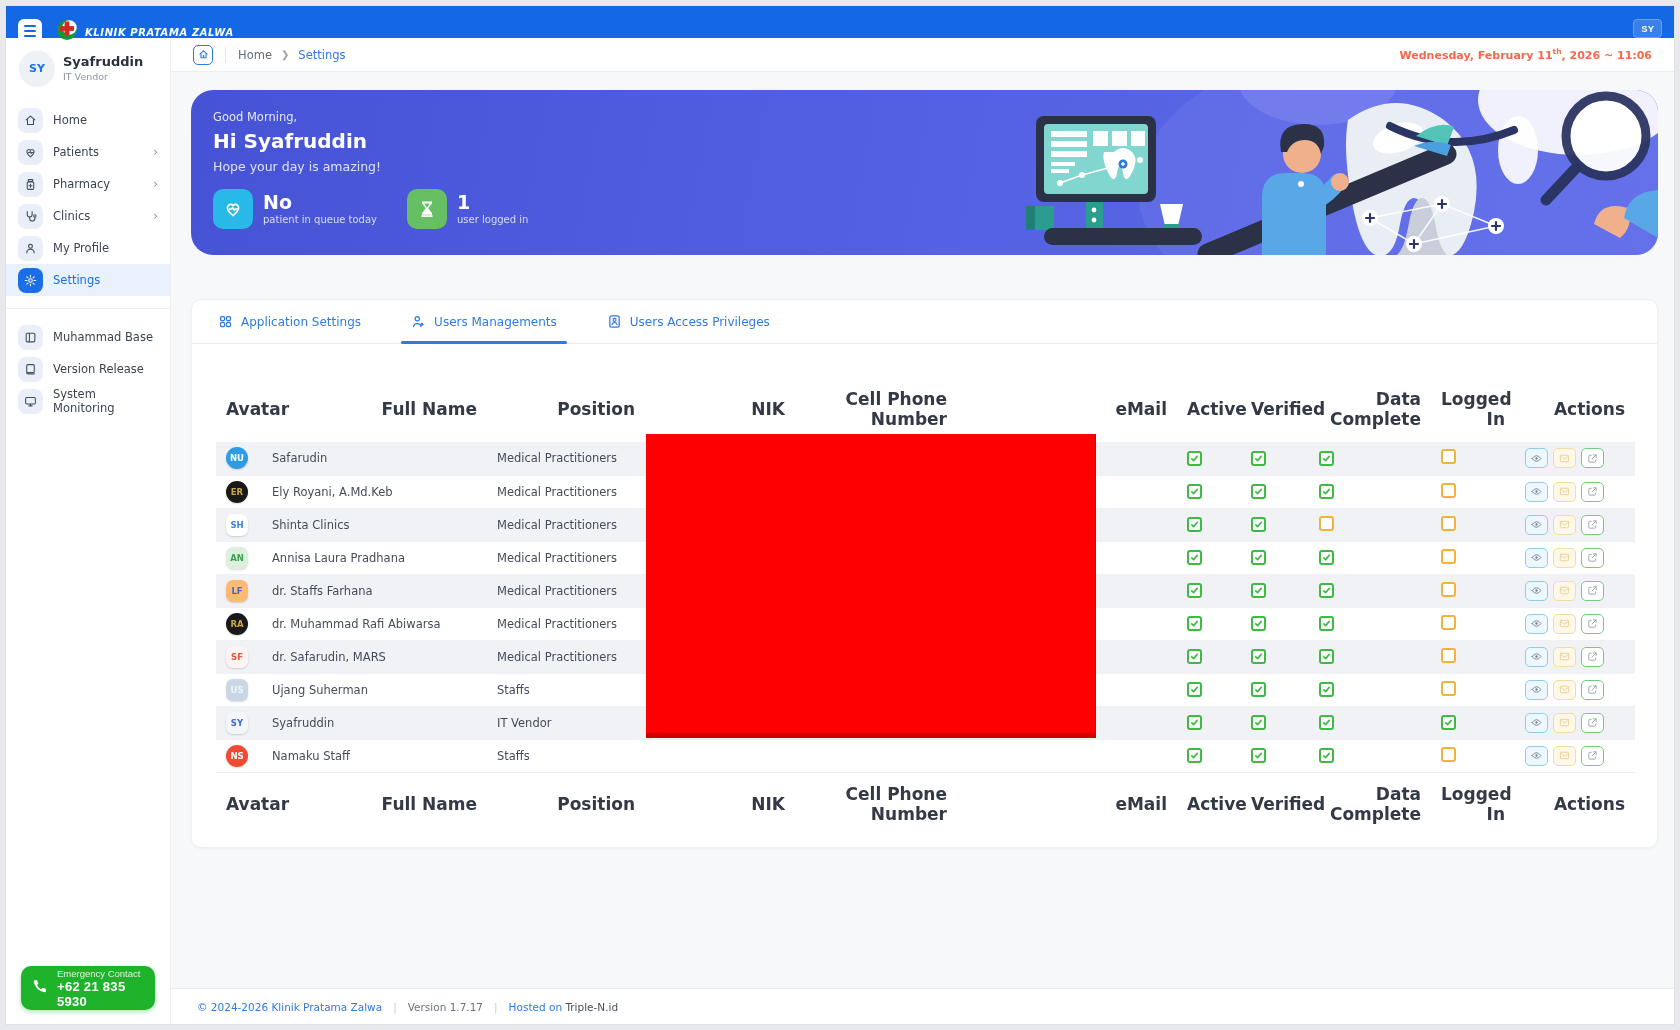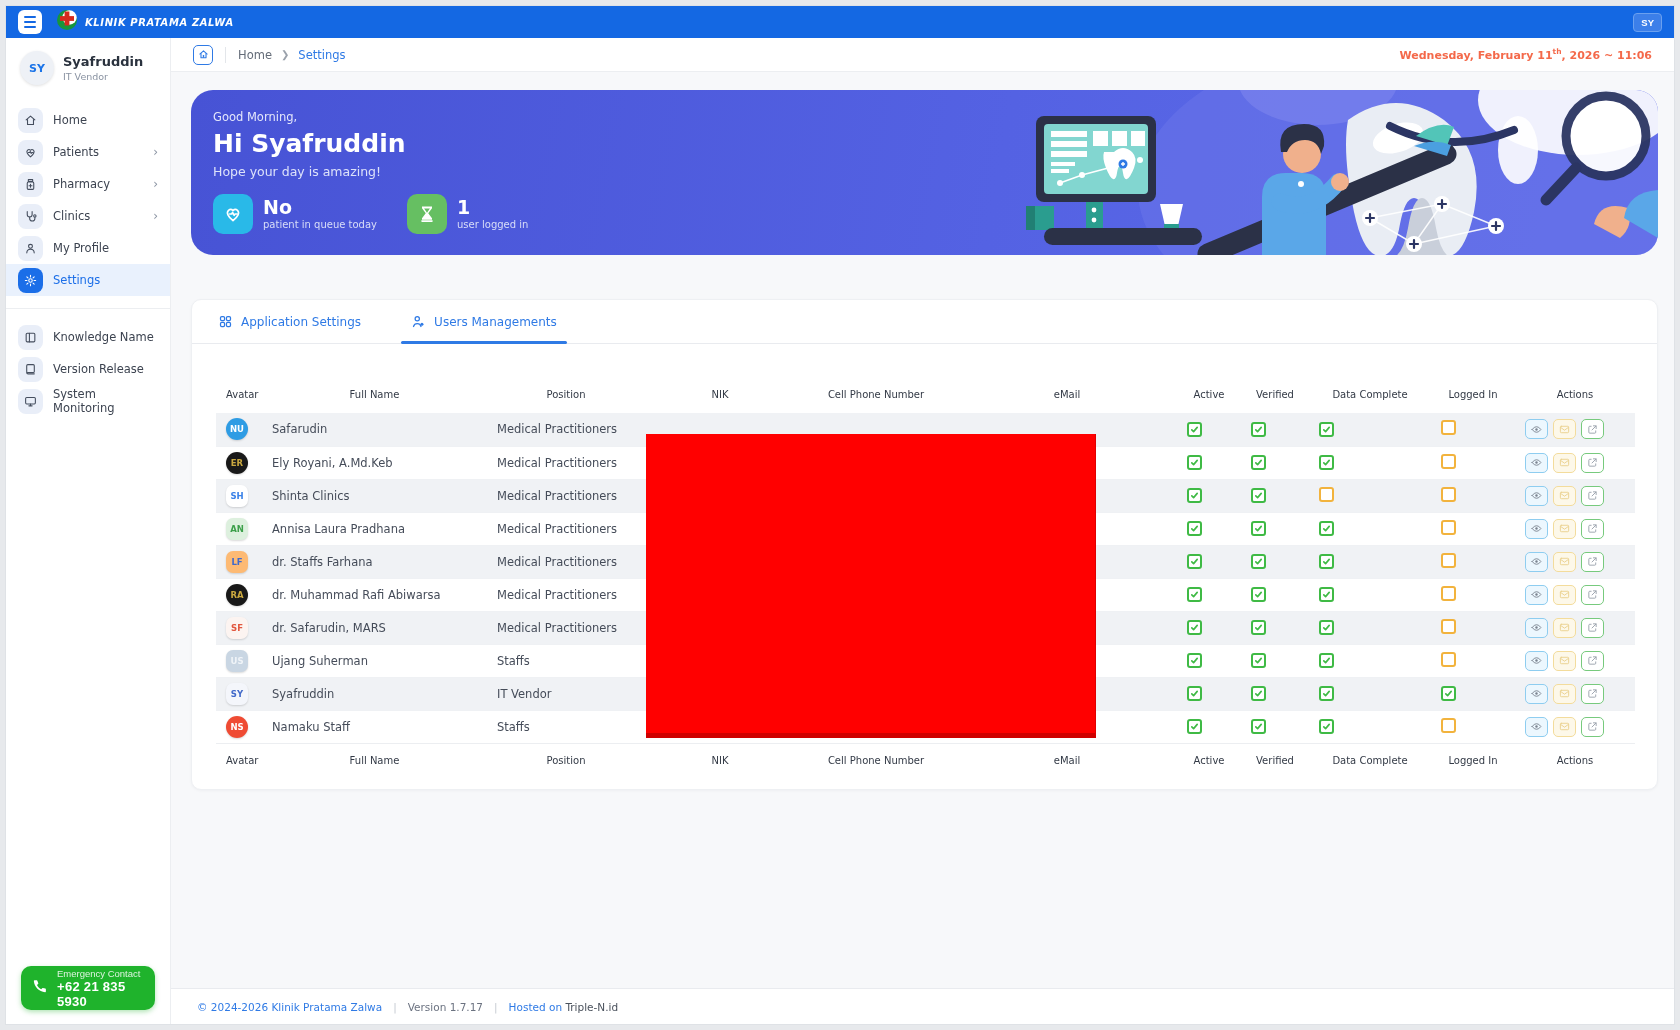--- a/index.html
+++ b/index.html
@@ -3,21 +3,21 @@
 <meta charset="utf-8">
 <style>
   * { box-sizing: border-box; margin: 0; padding: 0; }
   html,body { width:1680px; height:1030px; overflow:hidden; background:#e7e9ec;
     font-family:"DejaVu Sans","Liberation Sans",sans-serif; }
   .app { position:absolute; left:6px; top:6px; width:1668px; height:1018px; background:#fff;
     box-shadow:0 0 0 1px #dfe2e6; overflow:hidden; }
 
   
   .topbar { position:absolute; left:0; top:0; right:0; height:32px; background:#1468e3;
-    display:flex; align-items:center; padding:4px 12px; z-index:30; }
+    display:flex; align-items:flex-start; padding:13px 12px; z-index:30; }
   .burger { width:24px; height:24px; background:#fff; border:none; border-radius:6px;
     display:flex; flex-direction:column; gap:3px; align-items:center; justify-content:center; cursor:pointer; }
   .burger i { width:12px; height:2px; background:#1468e3; border-radius:1px; }
   .brand { display:flex; align-items:center; gap:7px; margin-left:14px; }
   .brand-text { color:#fff; font-size:10px; font-weight:bold; font-style:italic; letter-spacing:.6px; }
   .user-badge { margin-left:auto; background:#3c7fe9; border:1px solid #6aa0ef; color:#fff;
     font-size:9.5px; font-weight:bold; padding:3px 7px; border-radius:4px; cursor:pointer; }
 
   
   .sidebar { position:absolute; left:0; top:32px; width:165px; bottom:0; background:#fff;
@@ -59,21 +59,21 @@
   .crumb-gt { color:#9aa1ab; font-size:10px; margin:0 9px; }
   .crumb.current { color:#2f7ae5; }
   .crumb-date { margin-left:auto; font-size:11px; font-weight:bold; color:#f4694a; }
   .crumb-date sup { font-size:7.5px; }
 
   
   .hero { margin:18px 16px 0 20px; height:165px; border-radius:22px; position:relative; overflow:hidden;
     background:linear-gradient(100deg,#4753d5 0%,#5462e3 55%,#5f6ce9 100%); flex:none; }
   .hero-left { position:absolute; left:22px; top:20px; z-index:2; }
   .hero-greet { font-size:11.5px; color:#e4e7fb; }
-  .hero-title { font-size:25px; font-weight:600; color:#fff; margin:5px 0 6px; }
+  .hero-title { font-size:20px; font-weight:600; color:#fff; margin:5px 0 6px; }
   .hero-sub { font-size:12.5px; color:#dde2fa; }
   .hero-stats { display:flex; gap:30px; margin-top:15px; }
   .stat { display:flex; gap:10px; align-items:center; }
   .stat-chip { width:40px; height:40px; border-radius:10px; display:flex; align-items:center;
     justify-content:center; color:#fff; flex:none; }
   .stat-chip svg { width:20px; height:20px; }
   .stat-value { font-size:19px; font-weight:bold; color:#fff; line-height:1.05; }
   .stat-label { font-size:10px; color:#d8ddf8; margin-top:1px; }
   .hero-illo { position:absolute; right:0; top:0; height:100%; z-index:1; }
 
@@ -86,21 +86,21 @@
   .tab svg { width:15px; height:15px; }
   .tab.active::after { content:""; position:absolute; left:-10px; right:-10px; bottom:-1px; height:3px;
     background:#2f7ae5; border-radius:2px; }
   .card-body { padding:20px 24px 0; }
   .add-user-row { display:flex; justify-content:flex-end; }
   .btn-primary { background:#1b74e8; color:#fff; border:none; border-radius:6px; padding:8px 15px;
     font-size:12px; cursor:pointer; font-family:inherit; }
 
   
   table { width:100%; border-collapse:collapse; margin-top:16px; table-layout:fixed; }
-  th { text-align:center; font-size:10px; font-weight:normal; color:#333a46; padding:9px 10px 13px; }
+  th { text-align:right; font-size:17px; font-weight:bold; color:#333a46; padding:9px 10px 13px; }
   tfoot th { border-top:1px solid #eceef1; padding:11px 10px 9px; }
   td { font-size:11.5px; color:#454c59; padding:0 10px; height:33px; }
   tr.data-row { border-bottom:1px solid #eff1f4; }
   tr.data-row:nth-child(odd) { background:#f0f2f5; }
   .avatar { width:22px; height:22px; font-size:8.5px; font-weight:bold; display:flex;
     align-items:center; justify-content:center; box-shadow:0 1px 2px rgba(0,0,0,.15); }
   .cb { width:15px; height:15px; border-radius:3px; display:inline-flex; align-items:center;
     justify-content:center; background:#fff; cursor:pointer; }
   .cb-on { border:2px solid #3fba45; color:#3fba45; }
   .cb-off { border:2px solid #f2b33d; }
@@ -224,21 +224,21 @@
       </div>
     <div class="side-divider"></div>
     <div class="nav-group" id="nav-secondary">
         <div class="nav-item ">
     <span class="nav-chip">
             <svg viewBox="0 0 24 24" fill="none" stroke="currentColor" stroke-width="2" stroke-linecap="round" stroke-linejoin="round">
               <rect x="4" y="4" width="16" height="16" rx="2"></rect>
               <path d="M10 4v16"></path>
             </svg>
           </span>
-    <span class="nav-label">Knowledge Name</span>
+    <span class="nav-label">Muhammad Base</span>
 
   </div>
         <div class="nav-item ">
     <span class="nav-chip">
             <svg viewBox="0 0 24 24" fill="none" stroke="currentColor" stroke-width="2" stroke-linecap="round" stroke-linejoin="round">
               <rect x="5" y="3" width="14" height="14.5" rx="2"></rect>
               <path d="M5 17.5a2.5 2.5 0 0 0 2.5 2.5H19"></path>
             </svg>
           </span>
     <span class="nav-label">Version Release</span>
@@ -402,20 +402,30 @@
   </div>
           <div class="tab active">
     <span style="display:flex">
               <svg viewBox="0 0 24 24" fill="none" stroke="currentColor" stroke-width="2" stroke-linecap="round" stroke-linejoin="round">
                 <circle cx="10" cy="7.5" r="3.4"></circle>
                 <path d="M4 20a6.2 6.2 0 0 1 12 0"></path>
                 <circle cx="17.5" cy="16.5" r="2.4" fill="currentColor" stroke="none"></circle>
               </svg>
             </span>
     <span>Users Managements</span>
+  </div>
+          <div class="tab ">
+    <span style="display:flex">
+              <svg viewBox="0 0 24 24" fill="none" stroke="currentColor" stroke-width="2" stroke-linecap="round" stroke-linejoin="round">
+                <rect x="4.5" y="3" width="15" height="18" rx="3"></rect>
+                <circle cx="12" cy="9.5" r="2.4"></circle>
+                <path d="M7.8 17a4.4 4.4 0 0 1 8.4 0"></path>
+              </svg>
+            </span>
+    <span>Users Access Privileges</span>
   </div>
         </div>
       <div class="card-body">
         <table>
           <colgroup>
             <col style="width:46px">
               <col style="width:225px">
               <col style="width:158px">
               <col style="width:150px">
             <col style="width:162px">

